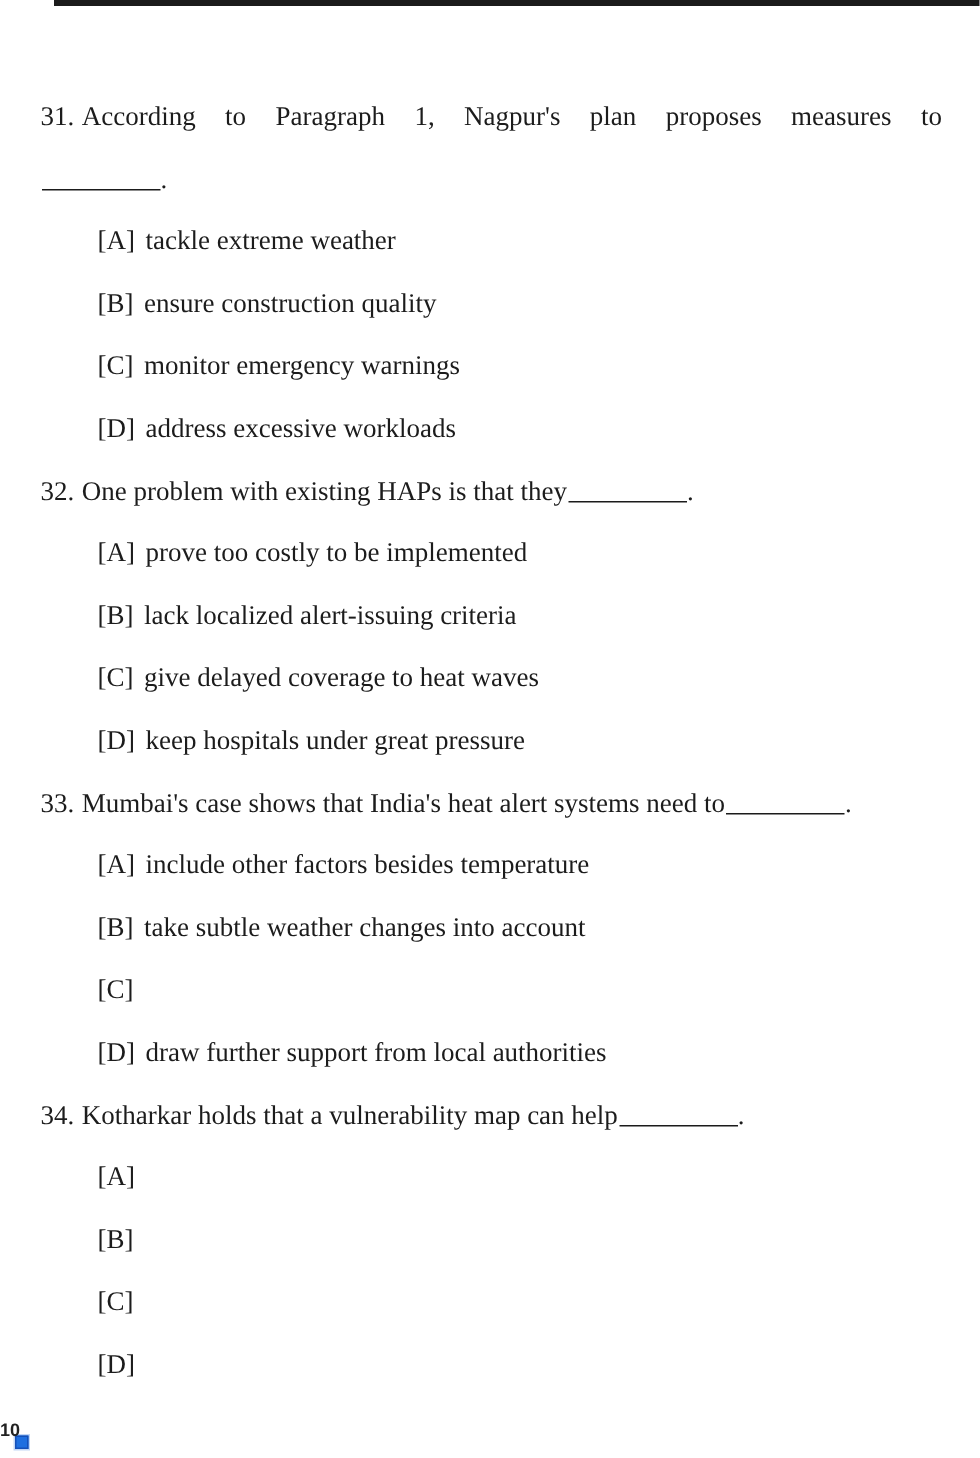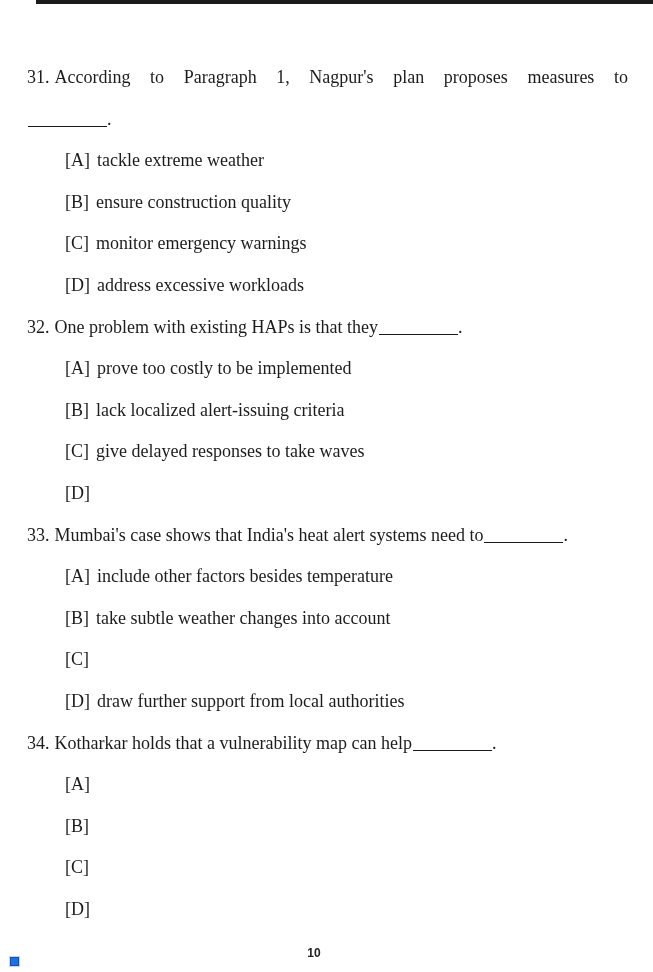--- a/index.html
+++ b/index.html
@@ -55,26 +55,25 @@
     left: 10px; top: 957px;
     width: 9px; height: 9px;
     background: #1e6fe0;
     border: 1px solid #1550b8;
     box-shadow: 0 0 0 1px #c3d7f5;
   }
   .page-number {
     position: absolute;
     top: 946px; left: 0;
     width: 608px;
-    text-align: center;
+    text-align: left;
     font-family: "Liberation Sans", "DejaVu Sans", sans-serif;
     font-size: 12px;
     font-weight: 700;
     color: #222222;
-    margin-left: 10px;
   }
 </style>
 </head>
 <body>
 
 <div class="top-rule"></div>
 
 <main class="content">
 
   <section>
@@ -114,24 +113,25 @@
     <div class="line opt">
       <span class="opt-label">[A]</span>
       <span class="opt-text">prove too costly to be implemented</span>
     </div>
     <div class="line opt">
       <span class="opt-label">[B]</span>
       <span class="opt-text">lack localized alert-issuing criteria</span>
     </div>
     <div class="line opt">
       <span class="opt-label">[C]</span>
-      <span class="opt-text">give delayed responses to take waves</span>
+      <span class="opt-text">give delayed coverage to heat waves</span>
     </div>
     <div class="line opt">
       <span class="opt-label">[D]</span>
+      <span class="opt-text">keep hospitals under great pressure</span>
     </div>
   </section>
 
   <section>
     <div class="line">
       <span class="qnum">33.</span>
       <span class="qstem">Mumbai's case shows that India's heat alert systems need to</span>
       <span class="blank"></span>
         <span class="suffix">.</span>
     </div>

